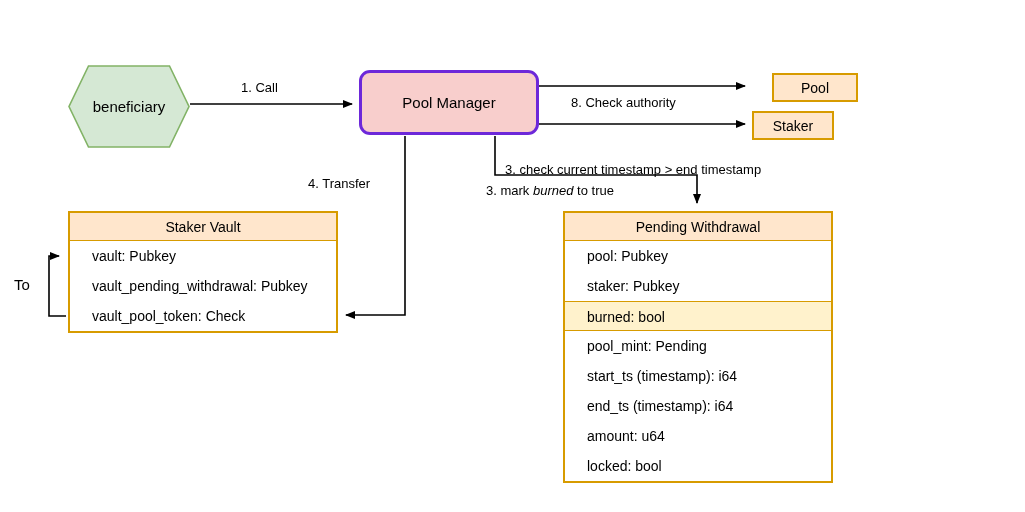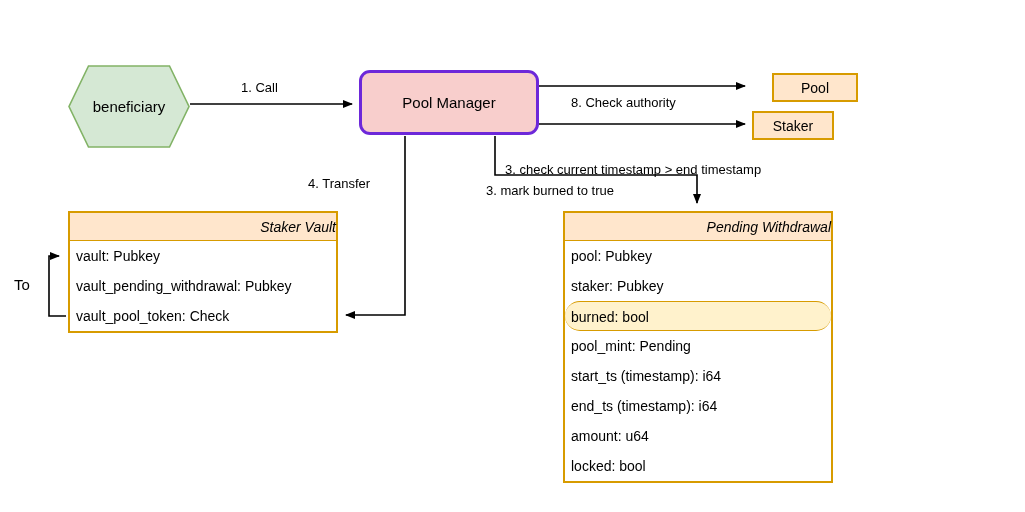--- a/index.html
+++ b/index.html
@@ -77,62 +77,60 @@
 
   
   .table {
     border: 2px solid #d79b00;
     background: #ffffff;
     box-sizing: border-box;
   }
   .table-header {
     background: #ffe6cc;
     border-bottom: 1px solid #d79b00;
-    text-align: right;
+    text-align: center;
     font-size: 14px;
     color: #000000;
     height: 28px;
     line-height: 28px;
     box-sizing: border-box;
-    font-style: italic;
   }
   .row {
     height: 30px;
     line-height: 30px;
-    padding-left: 6px;
+    padding-left: 22px;
     font-size: 14px;
     color: #000000;
     box-sizing: border-box;
     background: #ffffff;
     white-space: nowrap;
   }
   .row.highlight {
     background: #fff2cc;
     border-top: 1px solid #d79b00;
     border-bottom: 1px solid #d79b00;
-    border-radius: 15px;
   }
   .tbl-vault   { left: 68px;  top: 211px; width: 270px; }
   .tbl-pending { left: 563px; top: 211px; width: 270px; }
 
   
   .edge-label {
     position: absolute;
     font-size: 13px;
     color: #000000;
     white-space: nowrap;
     background: transparent;
   }
   .lbl-call     { left: 241px; top: 80px; }
   .lbl-auth     { left: 571px; top: 95px; }
   .lbl-check    { left: 505px; top: 151px; margin-top: 11px; }
   .lbl-mark     { left: 486px; top: 183px; }
   .lbl-transfer { left: 308px; top: 176px; }
   .lbl-to       { left: 14px;  top: 276px; font-size: 15px; }
-  .ital { }
+  .ital { font-style: italic; }
   .bold { font-weight: normal; }
 </style>
 </head>
 <body>
 
 <div id="canvas">
 
   <svg class="edges" viewBox="0 0 1025 512">
     <defs>
       <marker id="ah" markerWidth="10" markerHeight="10" refX="9" refY="4" orient="auto" markerUnits="userSpaceOnUse">

